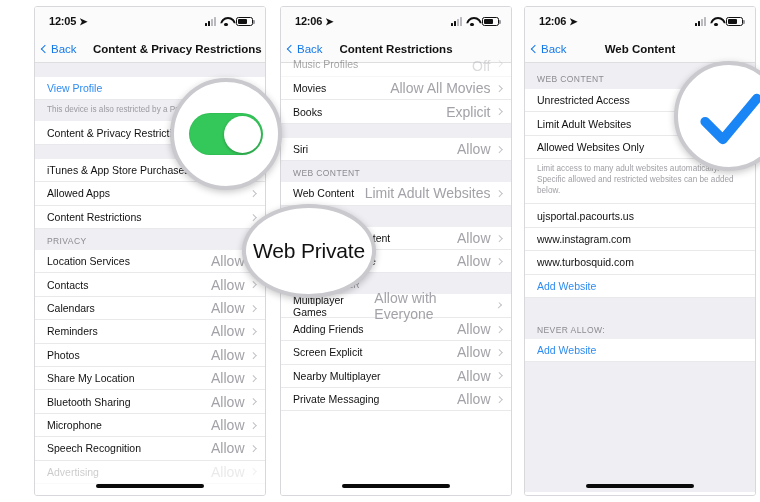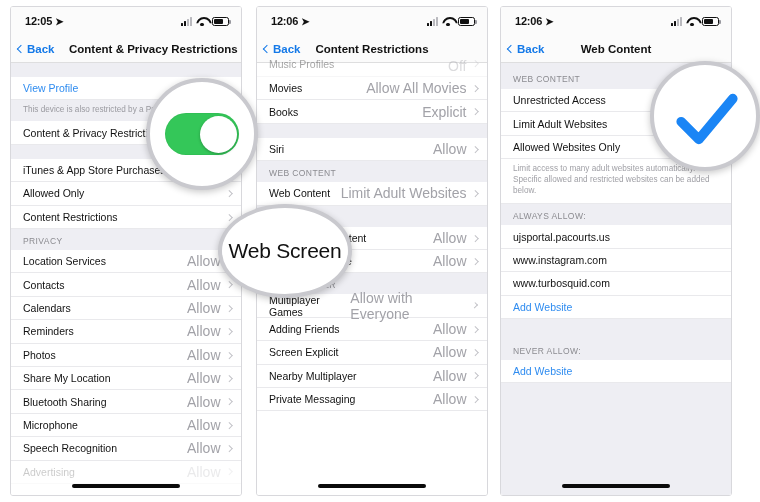--- a/index.html
+++ b/index.html
@@ -6,20 +6,21 @@
   html, body {
     width: 760px; height: 502px;
     background: #ffffff;
     font-family: "Liberation Sans", sans-serif;
     overflow: hidden;
   }
   #stage {
     position: relative;
     width: 676px; height: 502px;
     background: #ffffff;
+    margin-left: 24px;
   }
 
   
   .phone {
     position: absolute;
     top: 6px;
     height: 490px;
     background: #ffffff;
     border: 1px solid #d8d8dc;
     border-radius: 3px;
@@ -66,21 +67,21 @@
   .navbar {
     position: relative;
     height: 28px;
     background: #fbfbfb;
     border-bottom: 1px solid #dededf;
     display: flex; align-items: center;
   }
   .nav-back {
     display: flex; align-items: center; gap: 3px;
     margin-left: 7px;
-    color: #1479e8; font-size: 11.5px; font-weight: bold;
+    color: #1479e8; font-size: 11.5px;
   }
   .chev-l { display:inline-block; width:6px; height:6px; border-left:1.8px solid #1479e8; border-bottom:1.8px solid #1479e8; transform: rotate(45deg); }
   .nav-title {
     position: absolute; left: 0; right: 0;
     text-align: center;
     font-size: 11.5px; font-weight: bold; color: #111;
     pointer-events: none;
   }
   #phone1 .nav-title { text-align: left; left: 58px; }
 
@@ -203,21 +204,21 @@
           <span class="label">Content &amp; Privacy Restrictions</span>
         </div>
 
         <div class="gap"></div>
 
         <div class="row">
           <span class="label">iTunes &amp; App Store Purchases</span>
           <span class="chev"></span>
         </div>
         <div class="row">
-          <span class="label">Allowed Only</span>
+          <span class="label">Allowed Apps</span>
           <span class="chev"></span>
         </div>
         <div class="row">
           <span class="label">Content Restrictions</span>
           <span class="chev"></span>
         </div>
 
         <div class="grouphdr">PRIVACY</div>
 
         <div class="row">
@@ -426,21 +427,20 @@
           <span class="label">Unrestricted Access</span>
         </div>
         <div class="row">
           <span class="label">Limit Adult Websites</span>
         </div>
         <div class="row">
           <span class="label">Allowed Websites Only</span>
         </div>
         <div class="note white">Limit access to many adult websites automatically. Specific allowed and restricted websites can be added below.</div>
 
-        <div class="grouphdr">ALWAYS ALLOW:</div>
 
         <div class="row">
           <span class="label">ujsportal.pacourts.us</span>
         </div>
         <div class="row">
           <span class="label">www.instagram.com</span>
         </div>
         <div class="row">
           <span class="label">www.turbosquid.com</span>
         </div>
@@ -465,21 +465,21 @@
     </div>
   </div>
 
   <div class="mag" id="mag-toggle">
     <div class="toggle">
       <div class="knob"></div>
     </div>
   </div>
 
   <div class="mag" id="mag-webcontent">
-    <div class="magtext">Web Screen</div>
+    <div class="magtext">Web Private</div>
   </div>
 
   <div class="mag" id="mag-check">
     <svg viewBox="0 0 100 100">
       <path d="M12 54 L38 80 L88 20" fill="none" stroke="#1a85f5" stroke-width="14" stroke-linecap="round" stroke-linejoin="round"></path>
     </svg>
   </div>
 
 </div>
 

